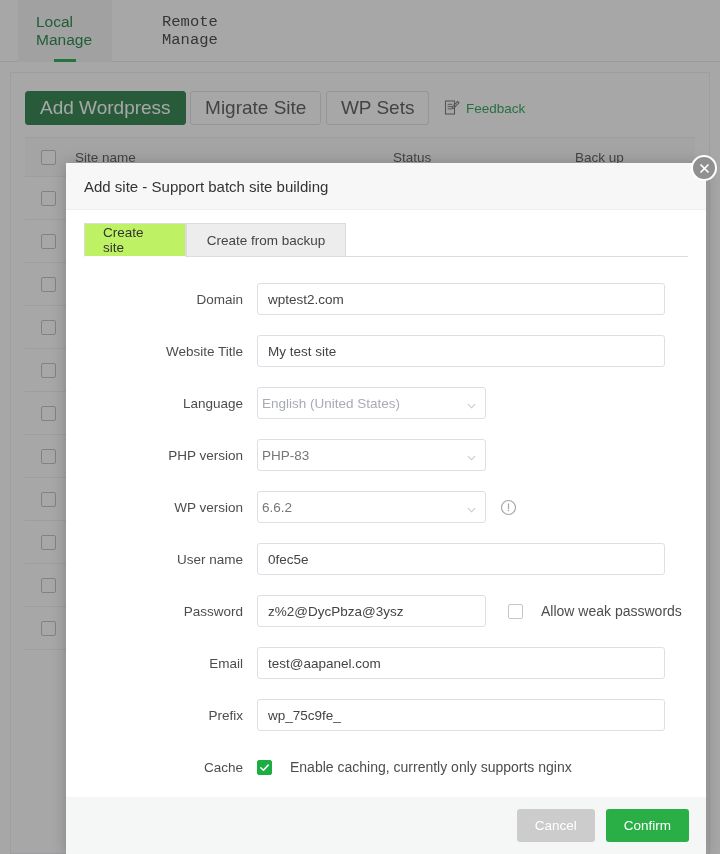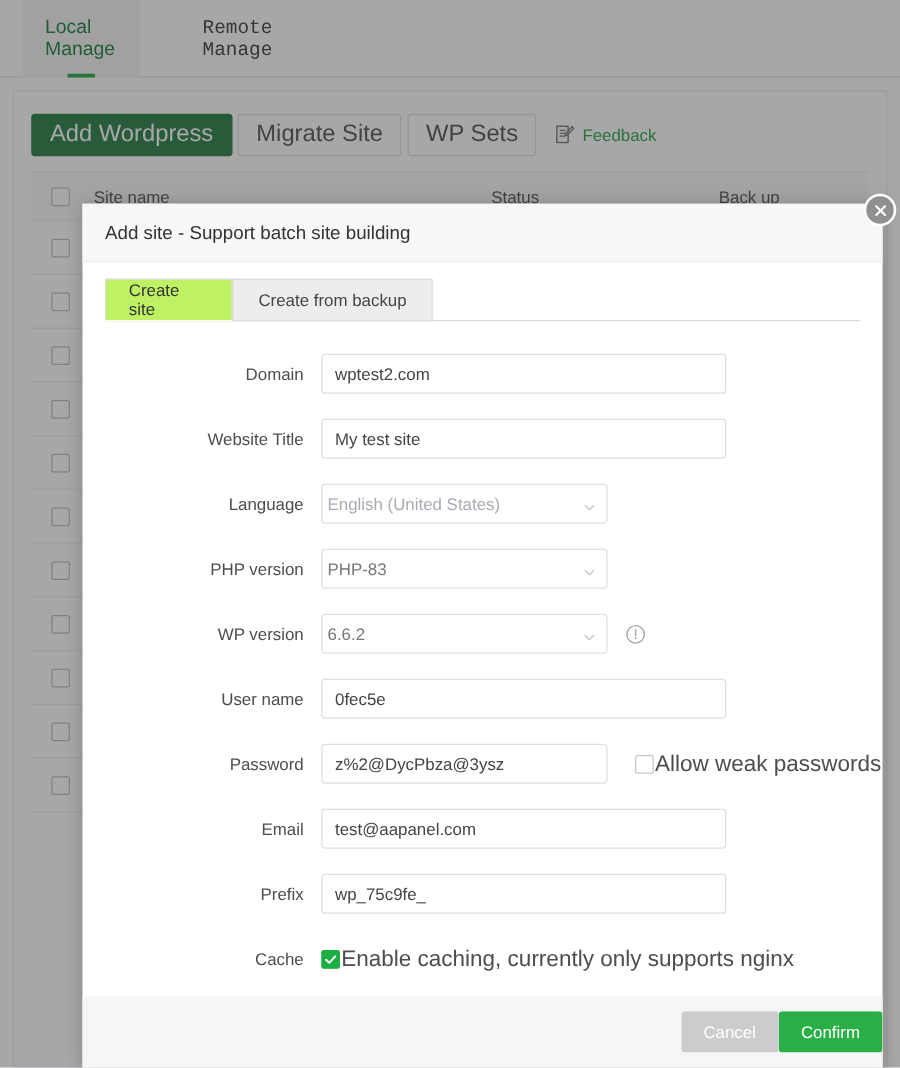--- a/index.html
+++ b/index.html
@@ -140,56 +140,56 @@
     width: 191px; text-align: right; padding-right: 14px;
     font-size: 13.5px; color: #4d4d4d;
   }
   .finput {
     height: 32px; border: 1px solid #dcdfe6; border-radius: 3px;
     background: #ffffff; font-size: 13.5px; color: #444444;
     padding: 0 10px; display: flex; align-items: center;
     font-family: "Liberation Sans", sans-serif;
     outline: none;
   }
-  .w-long { width: 324px; }
+  .w-long { width: 408px; }
   .w-short { width: 229px; }
   .fselect {
     position: relative; height: 32px; width: 229px;
     border: 1px solid #dcdfe6; border-radius: 3px; background: #ffffff;
     display: flex; align-items: center; padding: 0 4px;
     font-size: 13.5px; cursor: pointer;
   }
   .fselect .sv { color: #a8abb2; }
   .fselect.valued .sv { color: #777777; }
   .caret {
     position: absolute; right: 9px; top: 50%; transform: translateY(-50%);
     width: 9px; height: 9px;
   }
   .warn-ico {
     margin-left: 14px; width: 17px; height: 17px; display: block;
   }
   .cbox-wrap {
-    display: flex; align-items: center; gap: 1px;
-    font-size: 18px; color: #4d4d4d; cursor: pointer;
+    display: flex; align-items: center; gap: 18px;
+    font-size: 14px; color: #4d4d4d; cursor: pointer;
   }
   .cbox {
     width: 15px; height: 15px; border: 1px solid #c4c7ce;
     border-radius: 2px; background: #ffffff; flex: none;
   }
   .cbox.checked {
     background: #1cae42; border-color: #1cae42;
     display: flex; align-items: center; justify-content: center;
   }
   .pw-extra { margin-left: 22px; }
 
   #modal-footer {
     position: absolute; left: 0; right: 0; bottom: 0; height: 57px;
     background: #f5f6f6;
     display: flex; align-items: center; justify-content: flex-end;
-    
+    padding-right: 17px; gap: 11px;
   }
   .fbtn {
     height: 33px; border-radius: 3px; font-size: 13.5px;
     display: inline-flex; align-items: center; justify-content: center;
     padding: 0 17px; cursor: pointer; border: 1px solid transparent;
   }
   .fbtn-cancel { background: #cccccc; color: #ffffff; }
   .fbtn-confirm { background: #2aaf46; color: #ffffff; }
 </style>
 </head>

